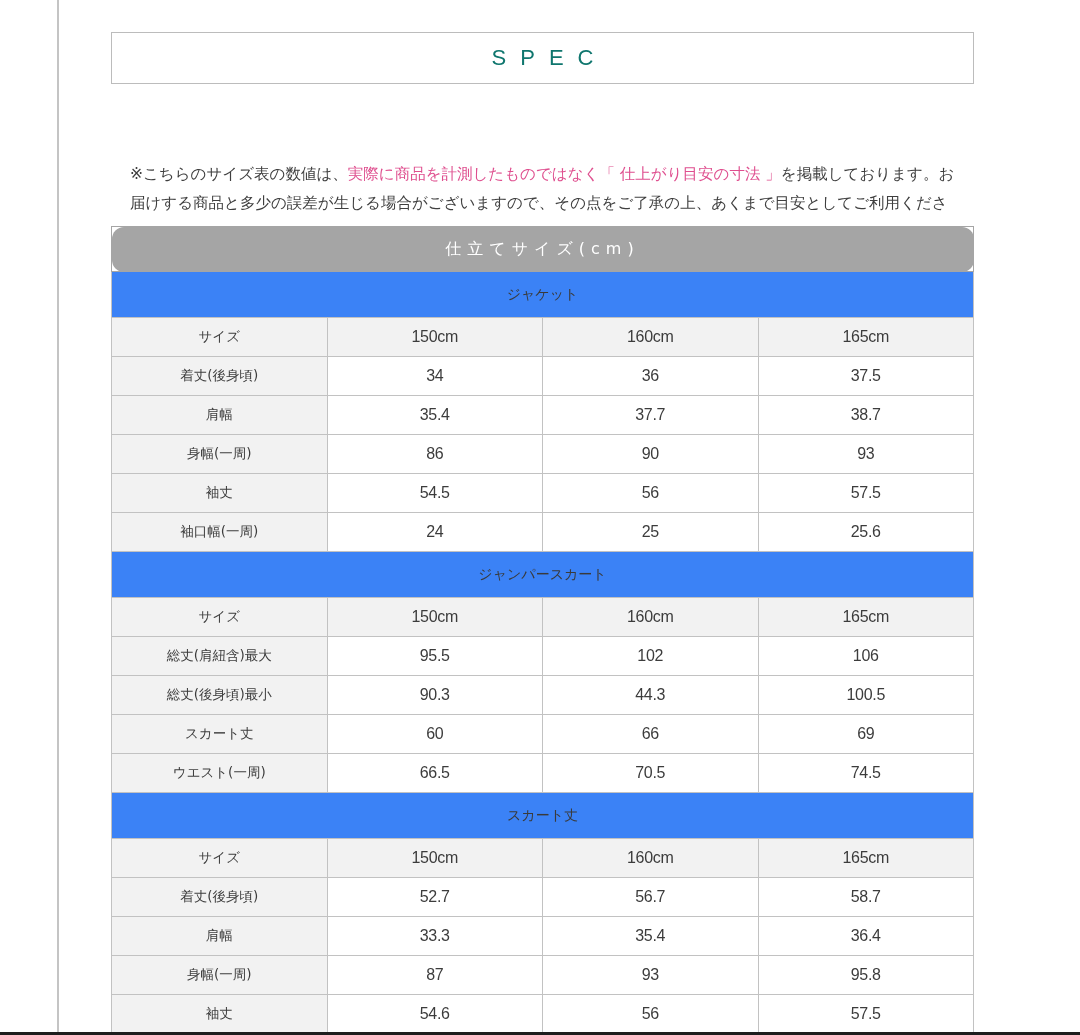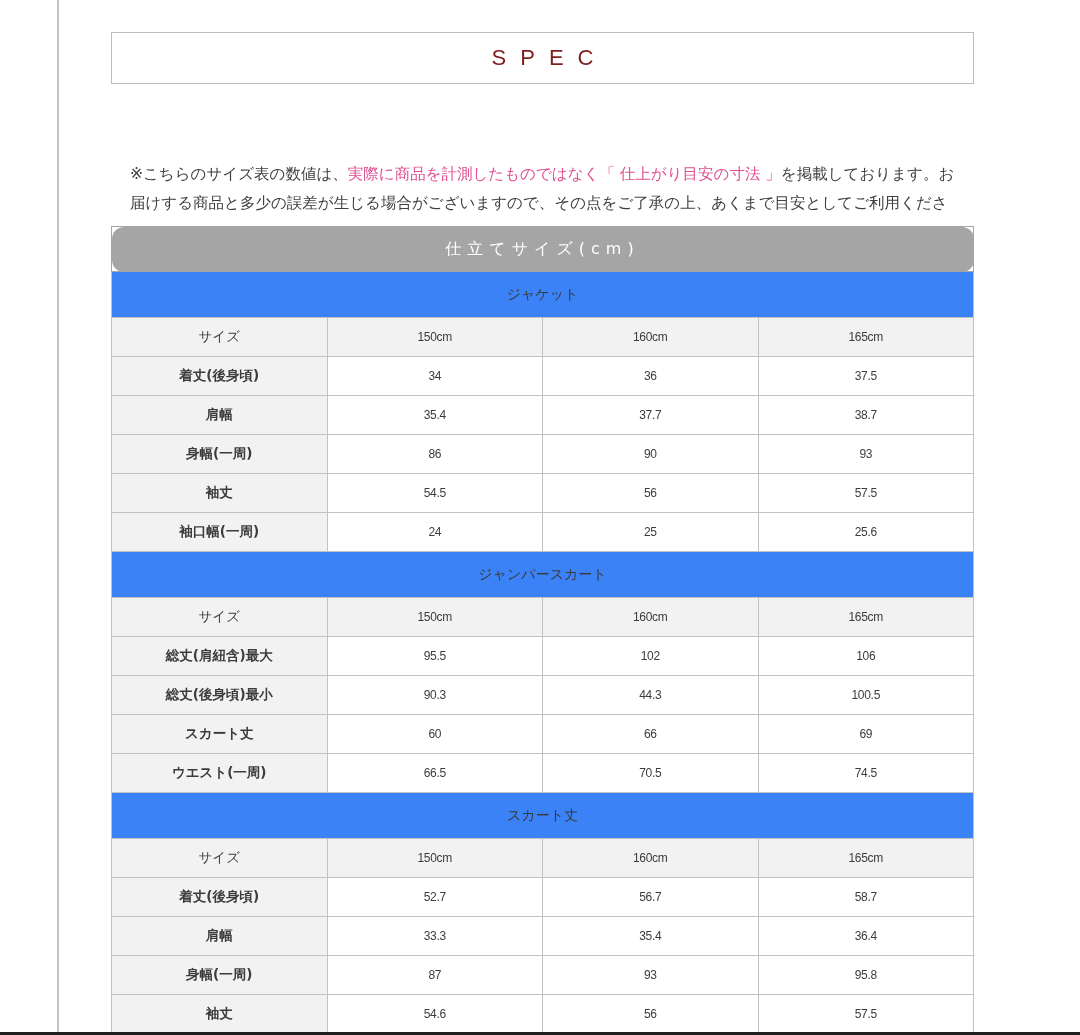--- a/index.html
+++ b/index.html
@@ -18,21 +18,21 @@
       position: absolute; left: 0; top: 1032px; width: 1080px; height: 3px;
       background: #1e1e1e;
     }
     .spec-box {
       position: absolute; left: 111px; top: 32px; width: 863px; height: 52px;
       border: 1.5px solid #bcbcbc;
       display: flex; align-items: center; justify-content: center;
     }
     .spec-title {
       font-family: "Liberation Sans", sans-serif;
-      font-size: 22px; letter-spacing: 14px; color: #7f1d1d;
+      font-size: 22px; letter-spacing: 14px; color: #0f766e;
       padding-left: 14px;
     }
     .note {
       position: absolute; left: 130px; top: 112px; width: 830px;
       font-size: 15.5px; line-height: 29px; color: #3f3f3f; margin-top: 48px;
     }
     .note .pink { color: #df4f8f; }
     table.spec {
       position: absolute; left: 111px; top: 226px; width: 863px;
       border-collapse: collapse; table-layout: fixed;
@@ -45,23 +45,23 @@
     }
     tr.title-row th {
       background: #a5a5a5; color: #ffffff; height: 45px;
       font-size: 16px; letter-spacing: 6px; border-color: #a5a5a5; border-radius: 12px;
     }
     tr.section-row td {
       background: #3b82f6; height: 46px; font-size: 14px; color: #3a3a3a;
     }
     tr.size-row td { background: #f2f2f2; height: 39px; }
     tr.data-row td { background: #ffffff; height: 39px; }
-    tr.data-row td.label { background: #f2f2f2; font-size: 13.5px; font-weight: bold; }
+    tr.data-row td.label { background: #f2f2f2; font-size: 13.5px; }
     tr.size-row td.label { font-size: 13.5px; }
-    .num { font-family: "Liberation Sans", sans-serif; font-size: 12px; letter-spacing: -0.3px; }
+    .num { font-family: "Liberation Sans", sans-serif; font-size: 16px; letter-spacing: -0.3px; }
   </style>
 </head>
 <body>
 
 <div class="page">
   <div class="left-rule"></div>
 
   <div class="spec-box">
     <span class="spec-title">SPEC</span>
   </div>

